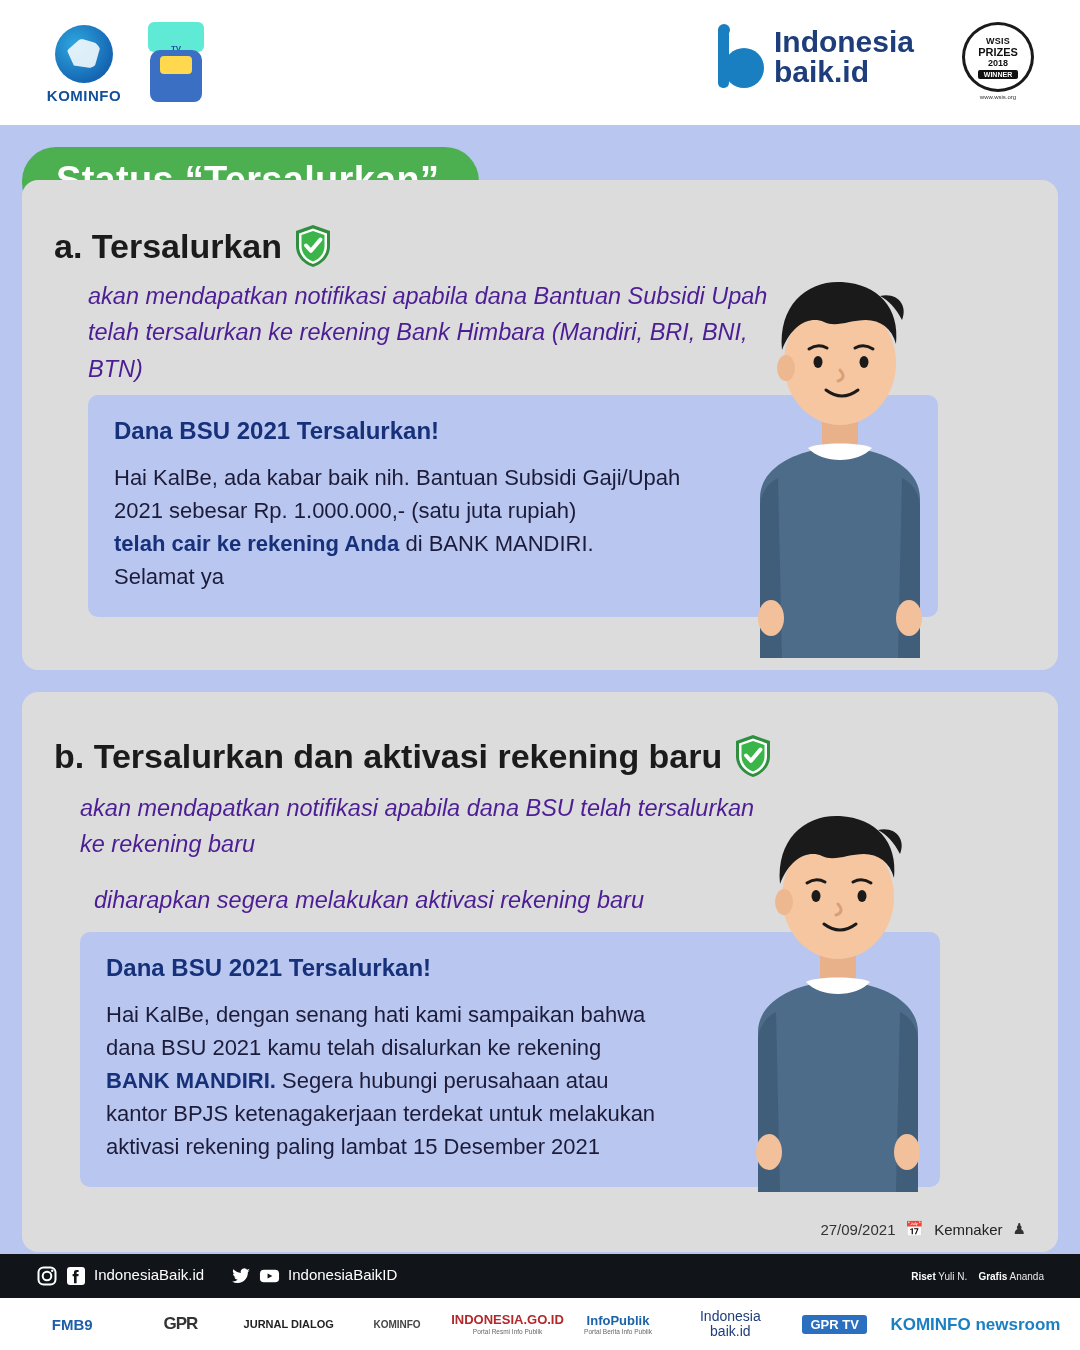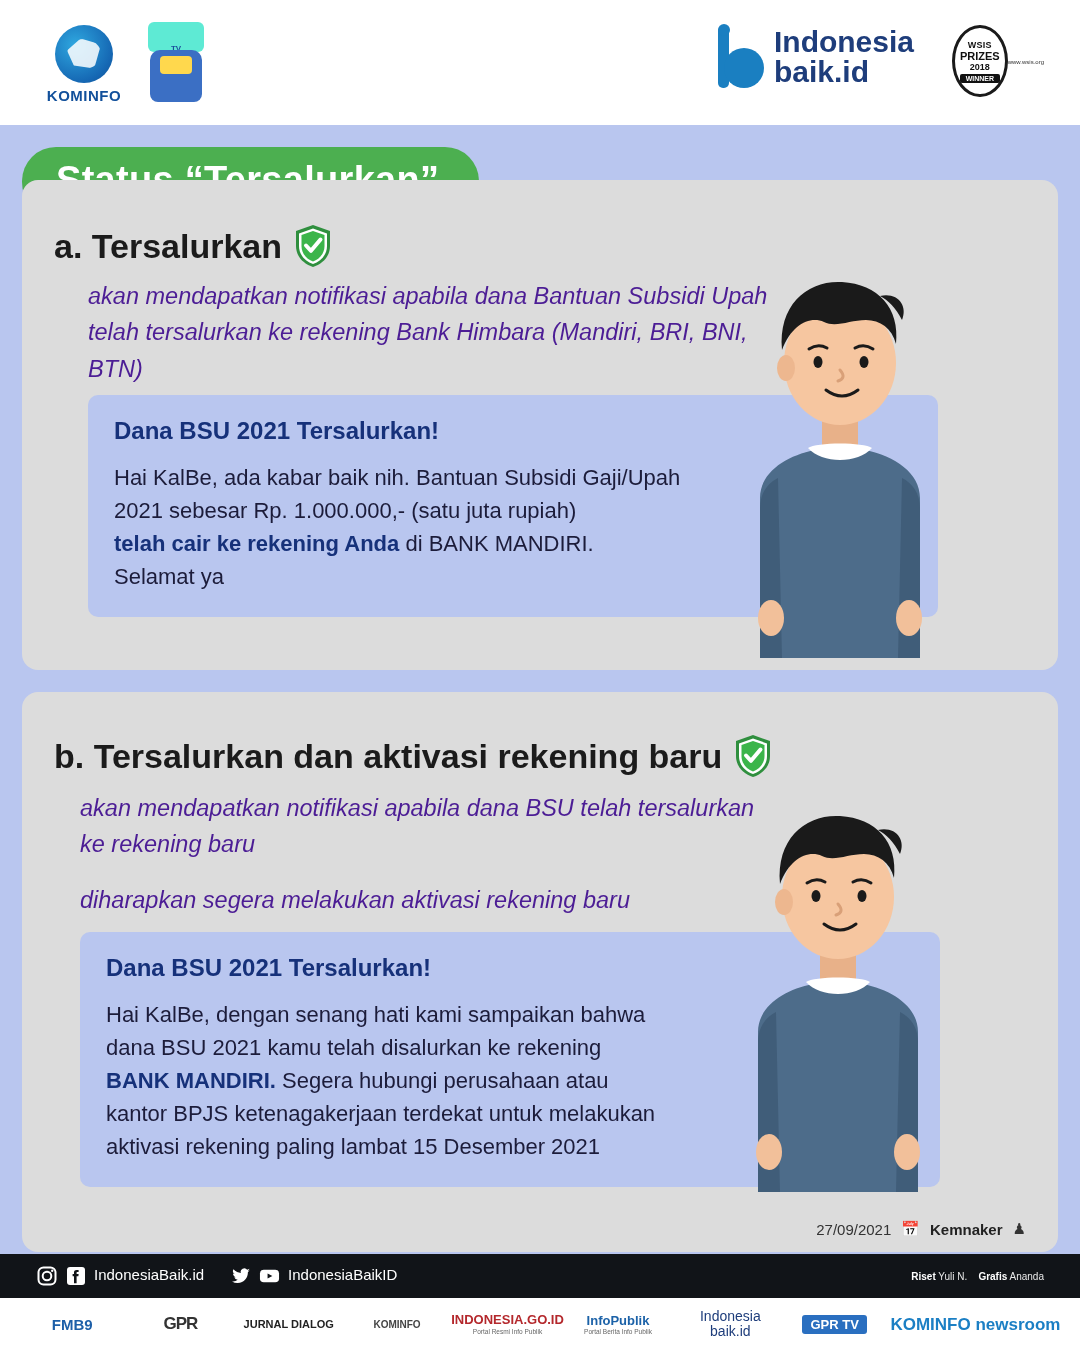--- a/index.html
+++ b/index.html
@@ -63,21 +63,21 @@
     background: #1a7fc1;
   }
   .ib-b .dot {
     position: absolute; left: 0px; top: -2px; width: 12px; height: 12px; border-radius: 50%; background:#1a7fc1;
   }
   .ib-text { line-height: 1.0; }
   .ib-text .l1 { font-size: 30px; font-weight: bold; color: #1e3d7b; }
   .ib-text .l2 { font-size: 30px; font-weight: bold; color: #1e3d7b; }
   .wsis {
     position: absolute; right: 36px; top: 22px; width: 92px; height: 78px;
-    display: flex; flex-direction: row; align-items: center; justify-content: center;
+    display: flex; flex-direction: column; align-items: center; justify-content: center;
   }
   .wsis-circle {
     width: 72px; height: 72px; border-radius: 50%; border: 3px solid #1a1a1a;
     display: flex; flex-direction: column; align-items: center; justify-content: center;
     background: #fff; color: #111; text-align: center;
   }
   .wsis-circle .a { font-size: 9px; font-weight: bold; letter-spacing: .3px; }
   .wsis-circle .b { font-size: 11px; font-weight: bold; }
   .wsis-circle .c { font-size: 9px; font-weight: bold; }
   .wsis-circle .d {
@@ -114,21 +114,21 @@
   .shield {
     width: 38px; height: 44px; position: relative; display: inline-block; flex: none;
   }
   .shield svg { display: block; }
 
   .card p.body {
     position: absolute; left: 66px; font-size: 23.5px; color: #4c1d95; line-height: 1.55; font-style: italic;
   }
   #a-body { top: 98px; width: 720px; }
   #b-body1 { top: 98px; width: 700px; left: 58px; }
-  #b-body2 { top: 190px; width: 760px; left: 58px; }
+  #b-body2 { top: 190px; width: 760px; left: 72px; }
 
   .notif {
     position: absolute; background: #b9c6ef; border-radius: 10px;
   }
   #a-notif { left: 66px; top: 215px; width: 850px; padding: 22px 26px 24px 26px; }
   #b-notif { left: 58px; top: 240px; width: 860px; padding: 22px 26px 24px 26px; }
   .notif .nt {
     font-size: 24px; font-weight: bold; color: #16317a; margin-bottom: 16px;
   }
   .notif .nb {
@@ -140,21 +140,21 @@
   .person { position: absolute; }
   #person-a { right: 108px; top: 78px; width: 220px; height: 400px; }
   #person-b { right: 110px; top: 100px; width: 220px; height: 400px; }
 
   
   .meta {
     position: absolute; right: 32px; bottom: 14px;
     font-size: 15px; color: #333; display: flex; align-items: center; gap: 10px;
   }
   .meta .cal { font-size: 15px; }
-  .meta .src { font-weight: 700; color: #222; }
+  .meta .src { font-weight: 400; color: #222; }
 
   
   .social-bar {
     position: absolute; left: 0; bottom: 52px; width: 1080px; height: 44px;
     background: #111418; display: flex; align-items: center; padding: 0 36px;
     color: #fff; font-size: 15px;
   }
   .social-left { display: flex; align-items: flex-start; gap: 8px; }
   .ico {
     width: 21px; height: 21px; display: inline-flex; align-items: center; justify-content: center;

